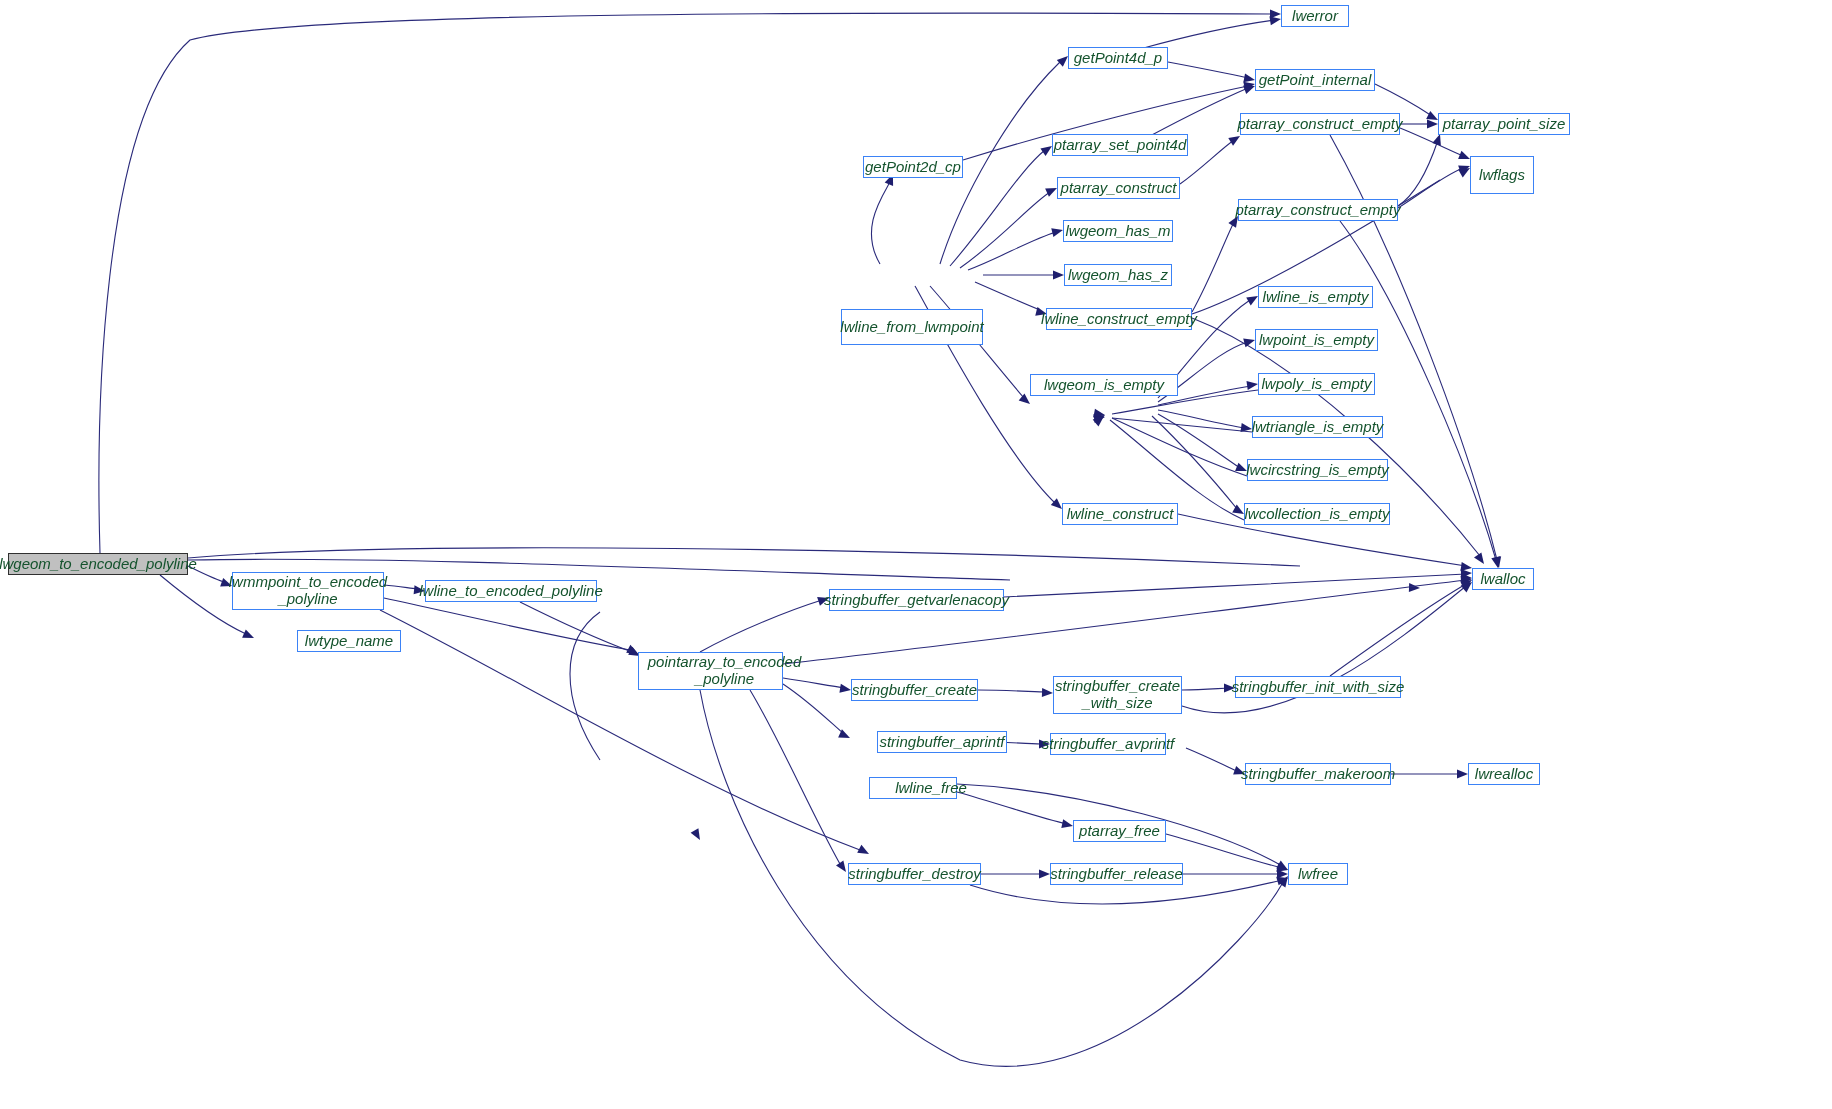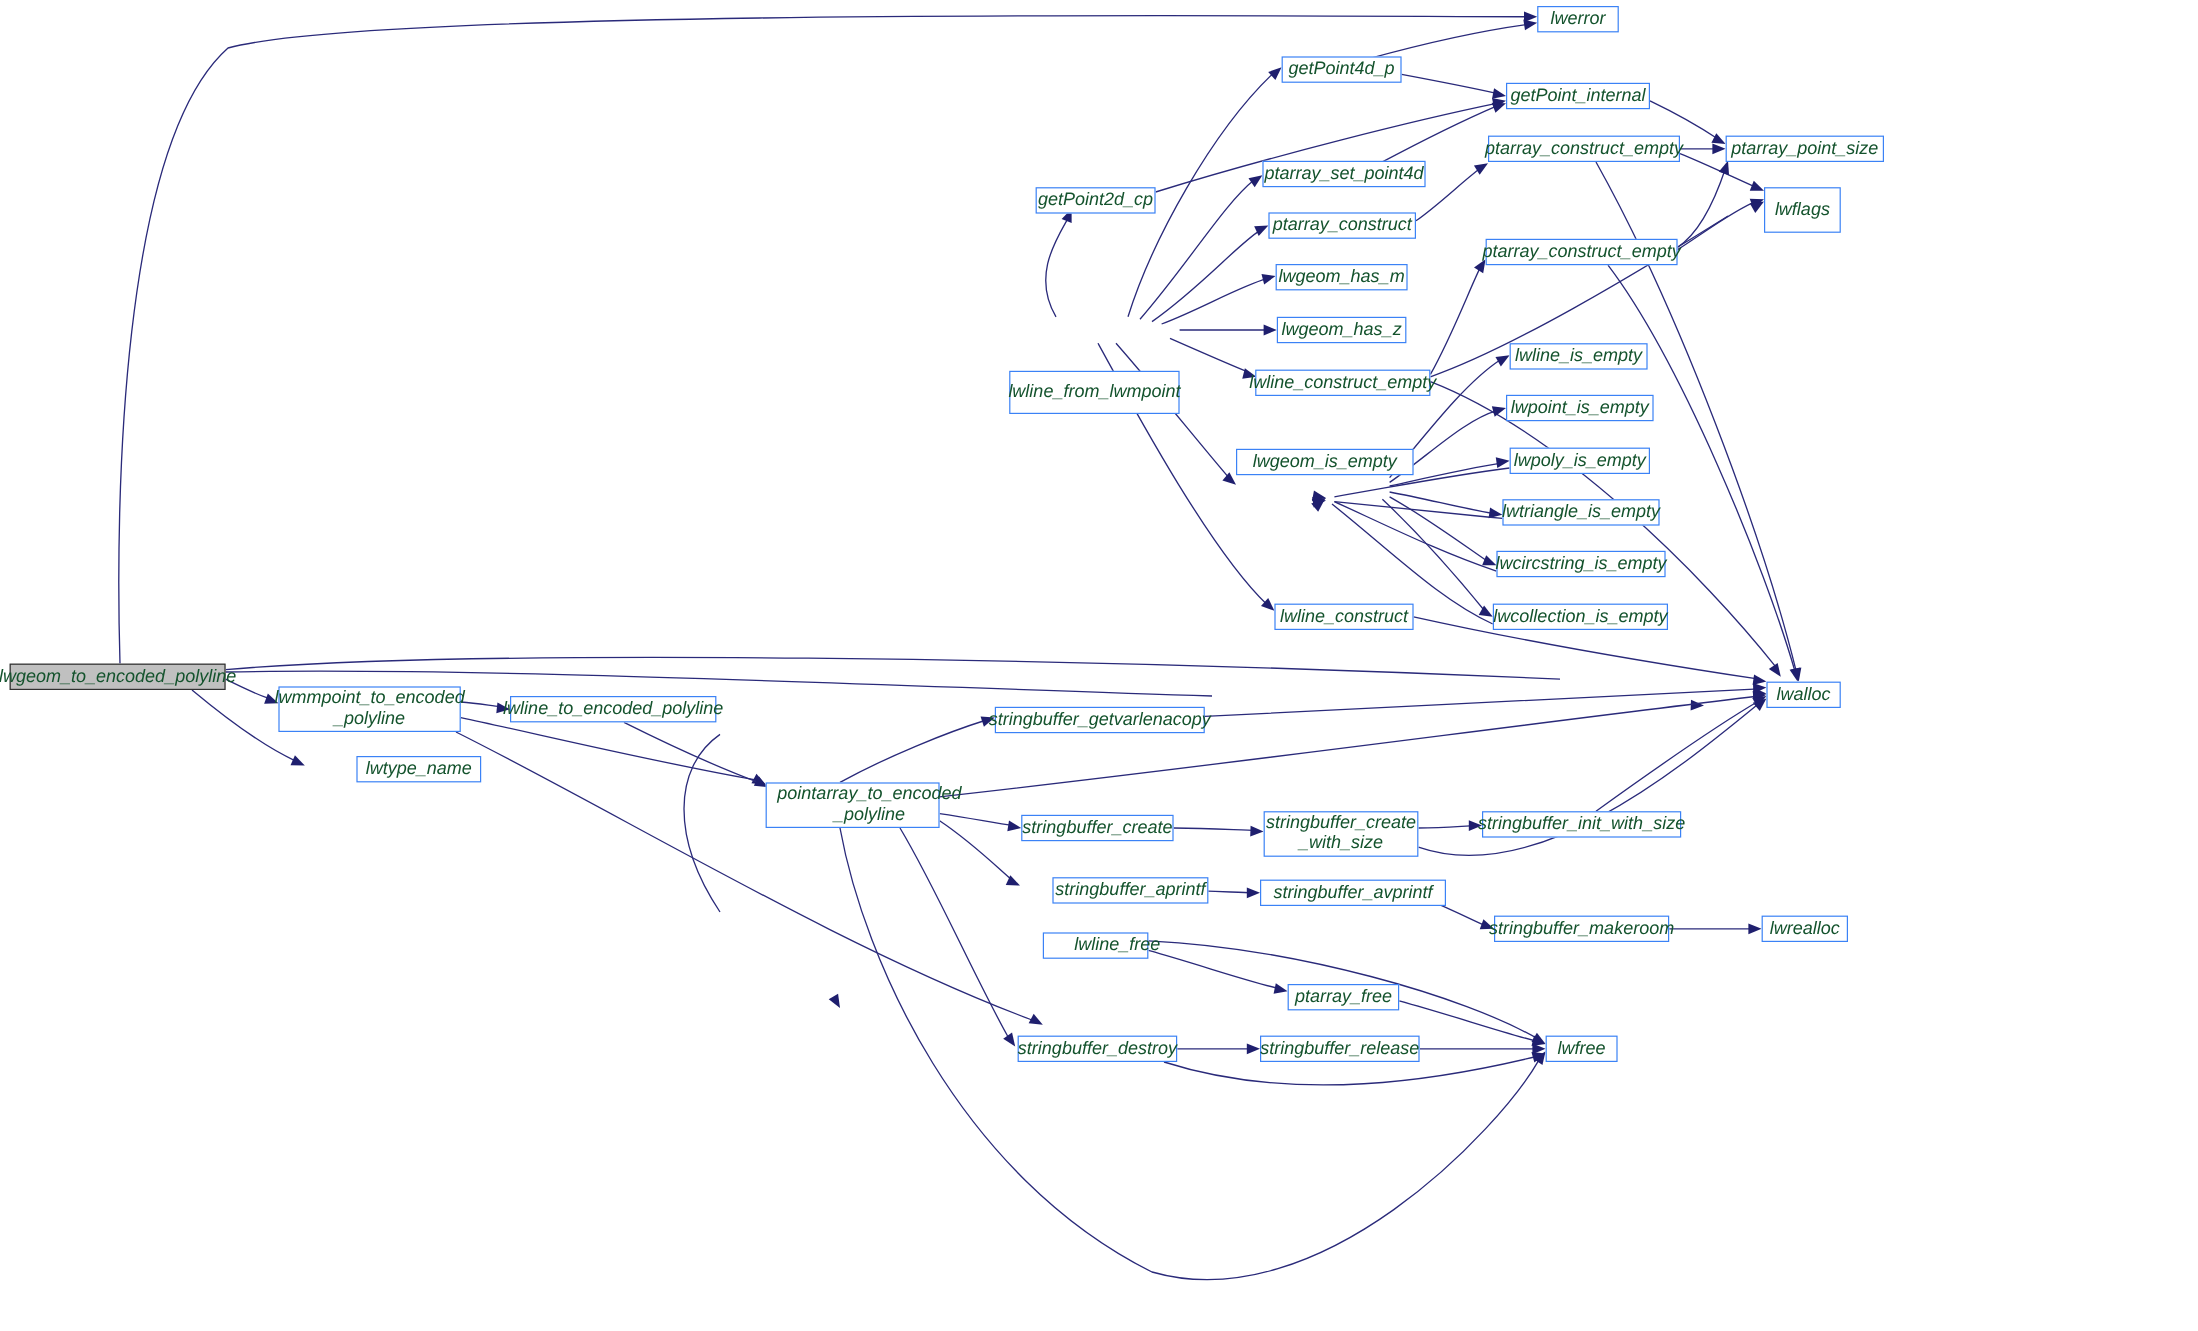--- a/index.html
+++ b/index.html
@@ -221,21 +221,21 @@
       <div class="node" style="left: 1247px; top: 459px; width: 141px; height: 22px;">lwcircstring_is_empty</div>
       <div class="node" style="left: 1062px; top: 503px; width: 116px; height: 22px;">lwline_construct</div>
       <div class="node" style="left: 1244px; top: 503px; width: 146px; height: 22px;">lwcollection_is_empty</div>
       <div class="node" style="left: 1472px; top: 568px; width: 62px; height: 22px;">lwalloc</div>
       <div class="node" style="left: 829px; top: 589px; width: 175px; height: 22px;">stringbuffer_getvarlenacopy</div>
       <div class="node" style="left: 851px; top: 679px; width: 127px; height: 22px;">stringbuffer_create</div>
       <div class="node" style="left: 1053px; top: 676px; width: 129px; height: 38px;">stringbuffer_create
 _with_size</div>
       <div class="node" style="left: 1235px; top: 676px; width: 166px; height: 22px;">stringbuffer_init_with_size</div>
       <div class="node" style="left: 850px; top: 731px; width: 130px; height: 22px; margin-left: 27px;">stringbuffer_aprintf</div>
-      <div class="node" style="left: 1050px; top: 733px; width: 155px; height: 22px;">stringbuffer_avprintf</div>
+      <div class="node" style="left: 1050px; top: 733px; width: 116px; height: 22px;">stringbuffer_avprintf</div>
       <div class="node" style="left: 1245px; top: 763px; width: 146px; height: 22px;">stringbuffer_makeroom</div>
       <div class="node" style="left: 1468px; top: 763px; width: 72px; height: 22px;">lwrealloc</div>
       <div class="node" style="left: 869px; top: 777px; width: 88px; height: 22px; padding-left: 36px;">lwline_free</div>
       <div class="node" style="left: 1073px; top: 820px; width: 93px; height: 22px;">ptarray_free</div>
       <div class="node" style="left: 848px; top: 863px; width: 133px; height: 22px;">stringbuffer_destroy</div>
       <div class="node" style="left: 1050px; top: 863px; width: 133px; height: 22px;">stringbuffer_release</div>
       <div class="node" style="left: 1288px; top: 863px; width: 60px; height: 22px;">lwfree</div>
     </div>
 </div>
 

